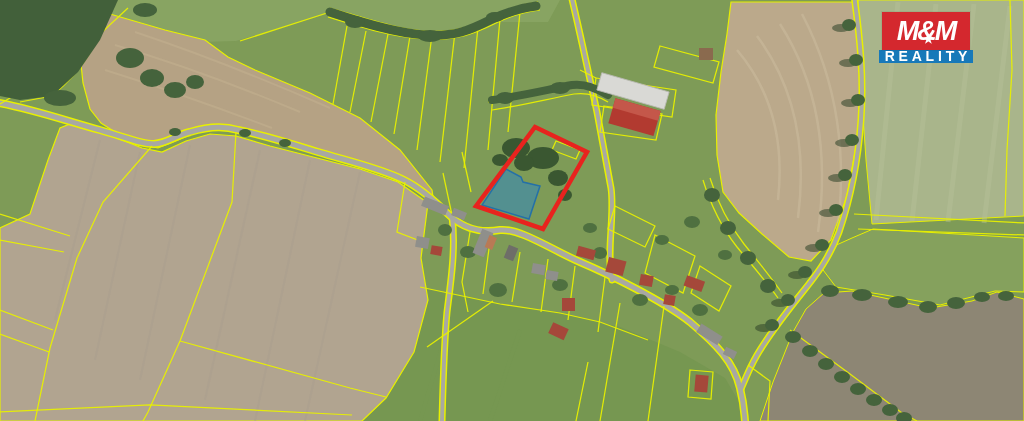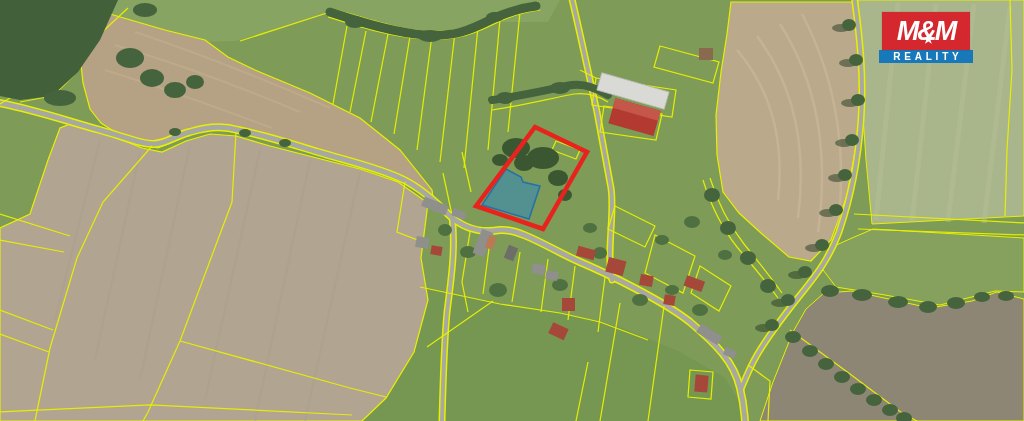--- a/index.html
+++ b/index.html
@@ -61,21 +61,21 @@
     background:var(--c-logo-red,#d4282e);
     display:flex;align-items:center;justify-content:center;
     color:#fff;font-weight:bold;font-style:italic;
     font-size:27px;letter-spacing:-2px;line-height:1;
     box-shadow:0 0 0 1px rgba(0,0,0,.05);
   }
   .logo-star{position:absolute;left:41px;top:21px;font-size:12px;font-style:normal;letter-spacing:0;}
   .logo-bar{
     width:94px;height:13px;margin:0 auto;
     background:var(--c-logo-blue,#1779b9);
-    color:#fff;font-weight:bold;font-size:10px;line-height:13px;
+    color:#fff;font-weight:bold;font-size:14px;line-height:13px;
     letter-spacing:3.8px;text-indent:3.8px;white-space:nowrap;
   }
 </style>
 </head>
 <body>
 
 <div class="stage">
 
 <svg viewBox="0 0 1024 421" width="1024" height="421">
 

